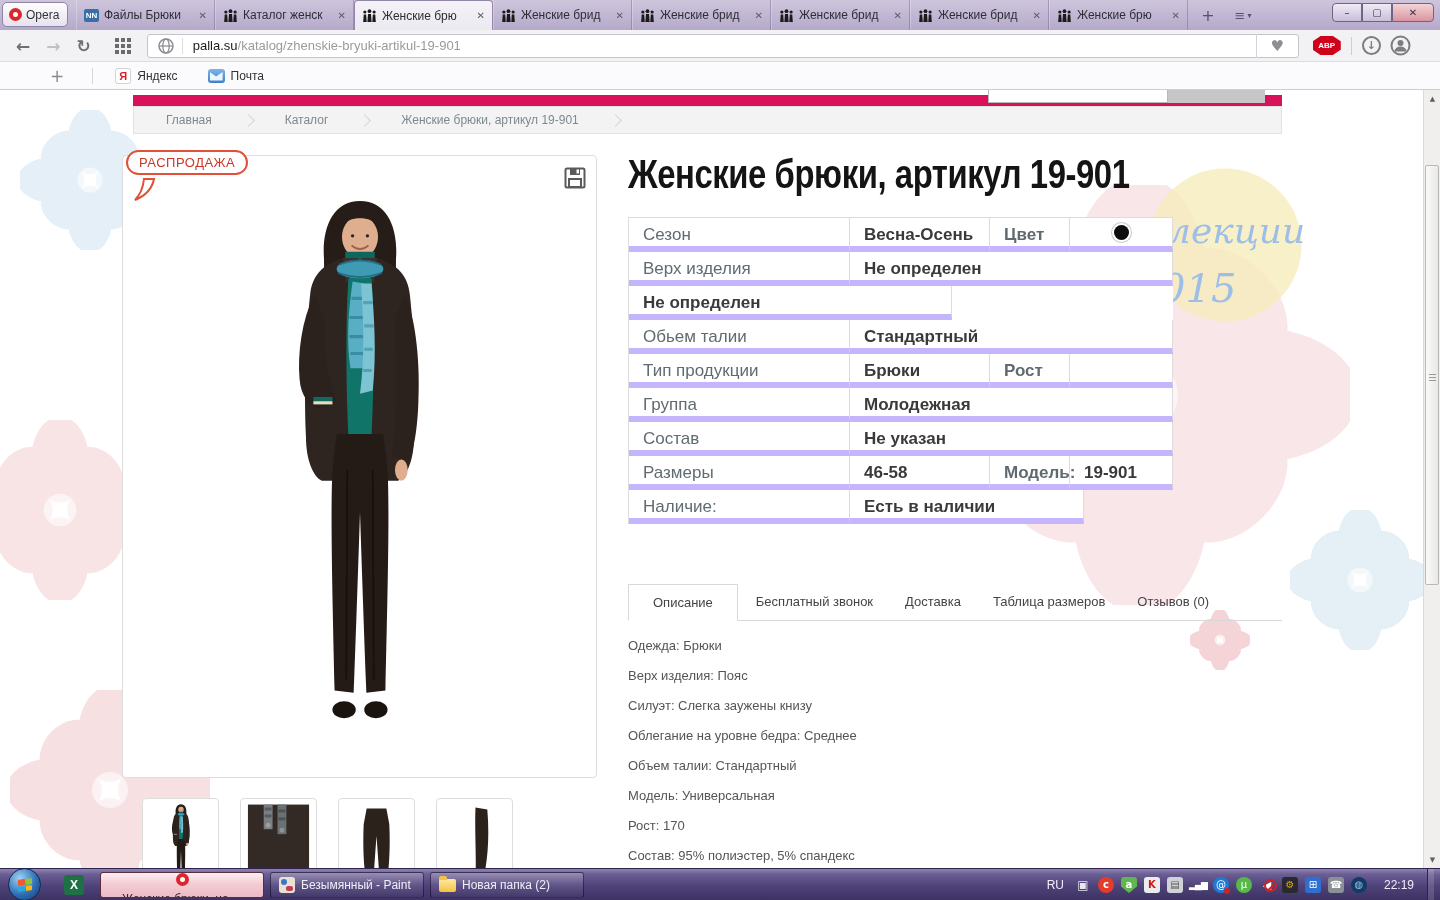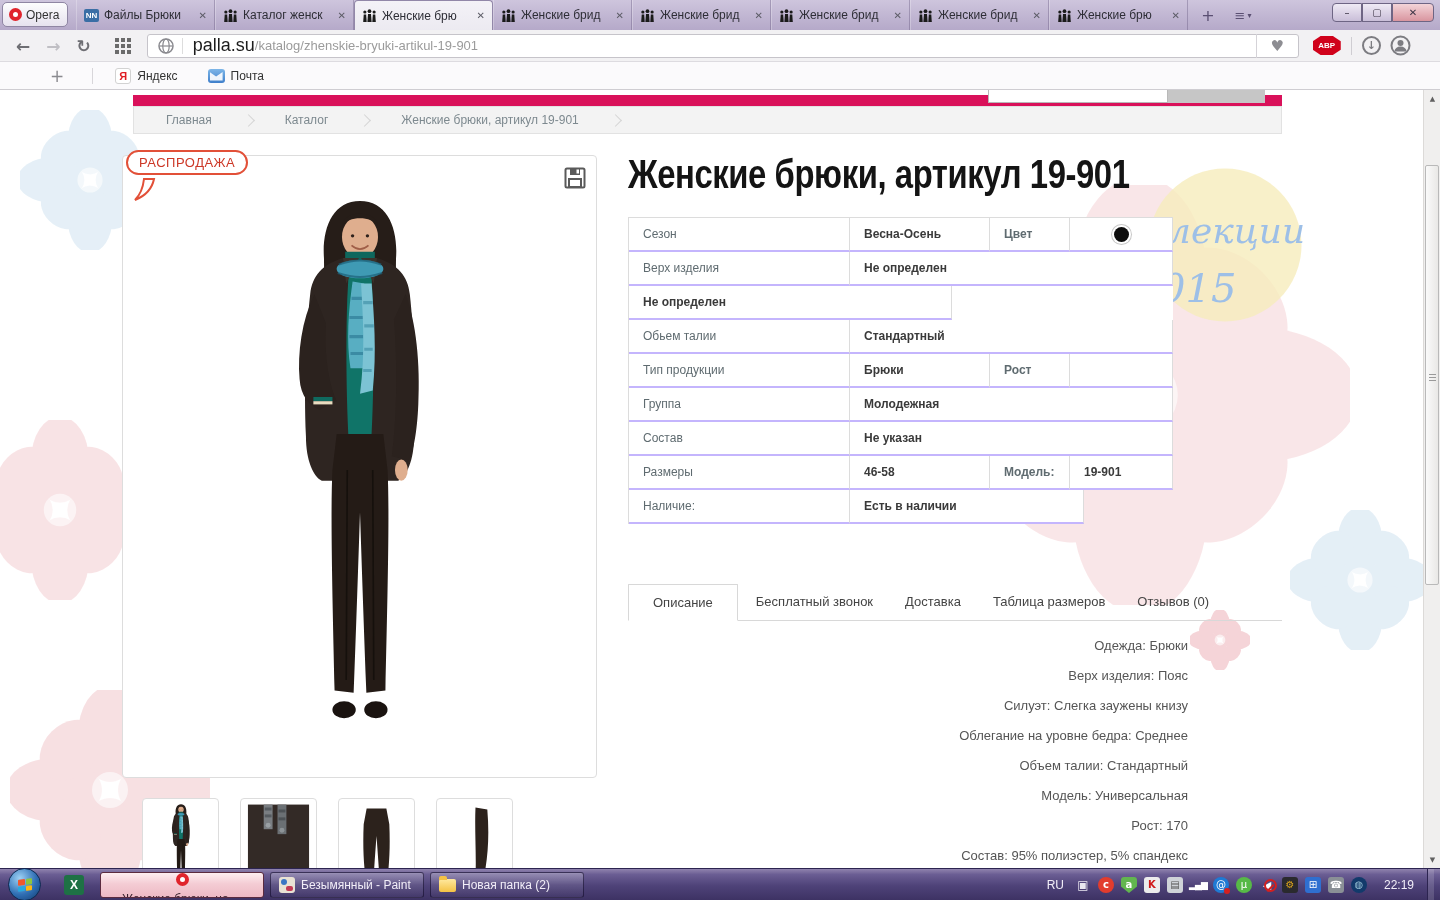--- a/index.html
+++ b/index.html
@@ -43,21 +43,21 @@
     border-bottom:1px solid #dddbe0; display:flex; align-items:center; }
   .nav-ico { font-family:"DejaVu Sans",sans-serif; font-size:17px; font-weight:bold; color:#6e6e73; margin-left:16px; }
   .nav-ico.fwd { color:#c0bfc4; }
   .grid-ico { width:4px; height:4px; background:#6b6b6b; margin-left:24px; margin-right:10px;
     box-shadow:6px 0 #6b6b6b,12px 0 #6b6b6b,0 6px #6b6b6b,6px 6px #6b6b6b,12px 6px #6b6b6b,0 12px #6b6b6b,6px 12px #6b6b6b,12px 12px #6b6b6b;
     transform:translateY(-6px); }
   .addr-field { margin-left:18px; width:1152px; height:24px; background:#fff; border:1px solid #c6c4ca;
     border-radius:3px; display:flex; align-items:center; }
   .addr-globe { margin:0 8px 0 10px; flex:0 0 auto; }
   .addr-sep { width:1px; height:16px; background:#ddd; margin-right:10px; }
-  .addr-host { font-size:18px; color:#1c1c1c; }
+  .addr-host { font-size:13px; color:#1c1c1c; }
   .addr-path { font-size:13px; color:#9b9b9b; flex:1 1 auto; white-space:nowrap; overflow:hidden; }
   .heart-seg { width:42px; height:24px; border-left:1px solid #d5d3d8; display:flex; align-items:center;
     justify-content:center; color:#8d8d92; font-size:15px; font-family:"DejaVu Sans",sans-serif; }
   .abp-btn { margin-left:14px; width:28px; height:19px; background:#d0021b; color:#fff; font-size:8px; font-weight:bold;
     display:flex; align-items:center; justify-content:center;
     clip-path:polygon(28% 0,72% 0,100% 28%,100% 72%,72% 100%,28% 100%,0 72%,0 28%); }
   .ext-sep { width:1px; height:18px; background:#cfcdd2; margin:0 10px; }
   .circ-ico { width:19px; height:19px; border:2px solid #7c7c81; border-radius:50%; color:#7c7c81;
     display:flex; align-items:center; justify-content:center; font-size:11px; font-weight:bold;
     font-family:"DejaVu Sans",sans-serif; margin-right:9px; }
@@ -104,37 +104,37 @@
   .thumbs { position:absolute; left:142px; top:708px; display:flex; gap:21px; }
   .thumb { width:77px; height:92px; background:#fff; border:1px solid #ddd; border-radius:4px; padding:3px;
     display:flex; align-items:center; justify-content:center; }
 
   
   .prod-title { position:absolute; left:628px; top:62px; font-size:40px; color:#141414;
     transform:scaleX(.82); transform-origin:left top; white-space:nowrap; letter-spacing:-.5px; }
 
   .spec-table { position:absolute; left:628px; top:127px; border-top:1px solid #dcdcdc; border-left:1px solid #dcdcdc; }
   .spec-row { display:flex; height:34px; background:#fff; }
-  .sc { border-right:1px solid #dcdcdc; border-bottom:2px solid #c4b5fd; padding-left:14px; line-height:33px;
-    font-size:12px; color:#5f6b70; height:34px; }
+  .sc { border-right:1px solid #dcdcdc; border-bottom:6px solid #c4b5fd; padding-left:14px; line-height:33px;
+    font-size:17px; color:#5f6b70; height:34px; }
   .sc.val { font-weight:bold; color:#3a3a3a; }
   .w1 { width:221px; } .w2 { width:140px; } .w3 { width:80px;font-weight:bold; } .w4 { width:103px; }
   .w2s { width:323px; } .w2t { width:234px; }
   .swatch-cell { display:flex; align-items:center; justify-content:center; padding-left:0; }
   .color-dot { width:15px; height:15px; border-radius:50%; background:#0d0d0d;
     box-shadow:0 0 0 2px #fff,0 0 0 3px #c9c9c9; }
 
   .site-tabs { position:absolute; left:628px; top:494px; height:37px; display:flex; align-items:stretch; z-index:2; }
   .site-tab { font-size:13px; color:#444; line-height:36px; margin-right:32px; white-space:nowrap; }
   .site-tab.active { border:1px solid #d8d8d8; border-bottom:1px solid #fff; background:#fff; padding:0 24px;
     margin-right:18px; border-radius:1px; }
   .tabs-underline { position:absolute; left:628px; top:530px; width:654px; height:1px; background:#d8d8d8; z-index:1; }
 
   .desc { position:absolute; left:628px; top:549px; width:560px; }
-  .desc p { font-size:13px; color:#555; margin-bottom:17px; line-height:13px;text-align:right; }
+  .desc p { font-size:13px; color:#555; margin-bottom:17px; line-height:13px; }
 
   
   .scrollbar { position:absolute; right:0; top:0; width:17px; height:778px; background:#f0efee;
     border-left:1px solid #dcdad8; z-index:4; }
   .sb-btn { position:absolute; left:0; width:17px; height:17px; color:#606060; font-size:7px; display:flex;
     align-items:center; justify-content:center; font-family:"DejaVu Sans",sans-serif; }
   .sb-btn.up { top:0; } .sb-btn.down { bottom:0; }
   .sb-thumb { position:absolute; left:1px; top:75px; width:14px; height:420px;
     background:linear-gradient(90deg,#fafafa,#e9e8e6); border:1px solid #b9b9b9; border-radius:2px; }
   .sb-grip { position:absolute; left:3px; top:208px; width:7px; height:1px; background:#9a9a9a;

